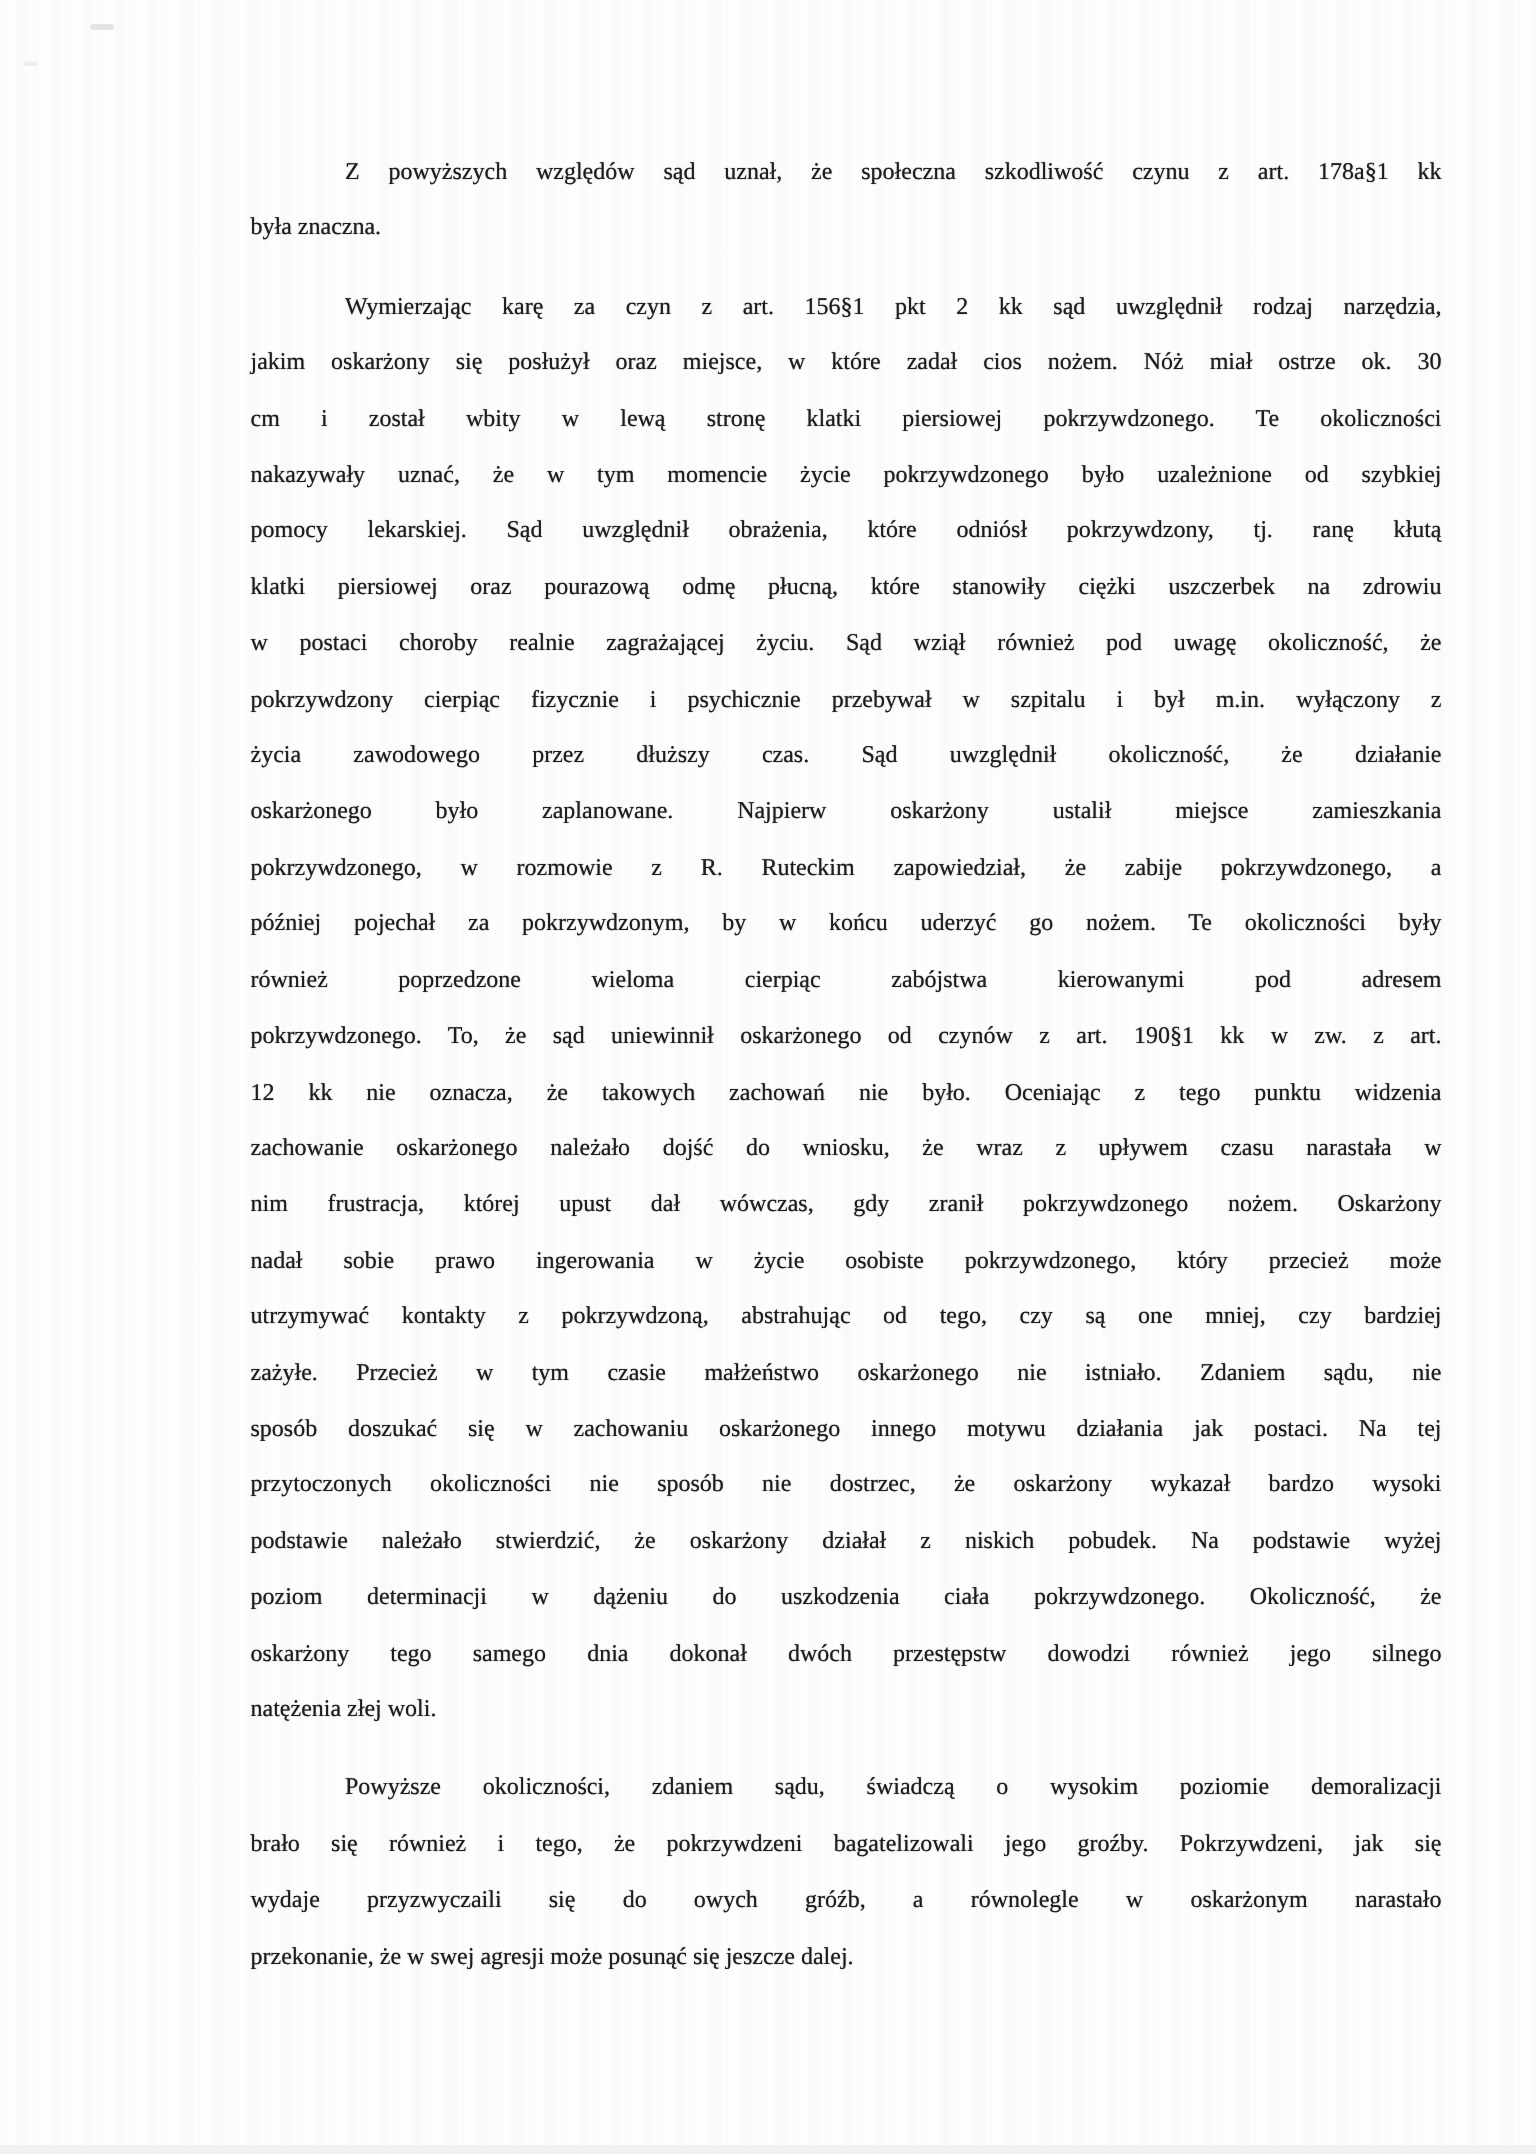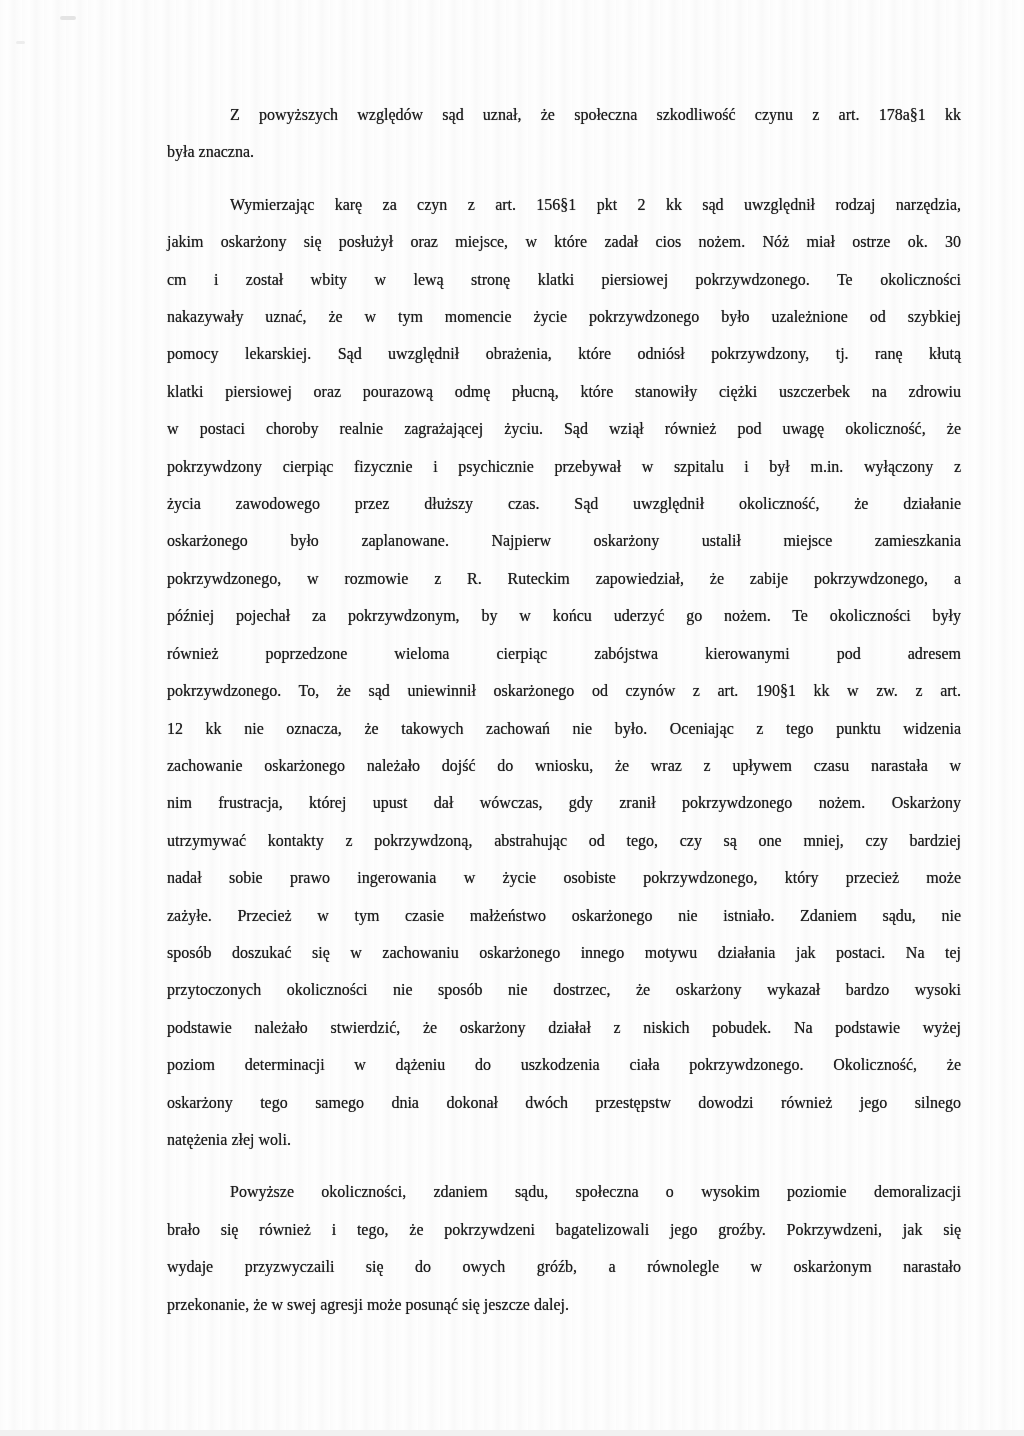--- a/index.html
+++ b/index.html
@@ -89,33 +89,33 @@
       <span class="ln">pokrzywdzony cierpiąc fizycznie i psychicznie przebywał w szpitalu i był m.in. wyłączony z</span>
       <span class="ln">życia zawodowego przez dłuższy czas.  Sąd uwzględnił okoliczność, że działanie</span>
       <span class="ln">oskarżonego było zaplanowane. Najpierw oskarżony ustalił miejsce zamieszkania</span>
       <span class="ln">pokrzywdzonego, w rozmowie z R. Ruteckim zapowiedział, że zabije pokrzywdzonego, a</span>
       <span class="ln">później pojechał za pokrzywdzonym, by w końcu uderzyć go nożem. Te okoliczności były</span>
       <span class="ln">również poprzedzone wieloma cierpiąc zabójstwa kierowanymi pod adresem</span>
       <span class="ln">pokrzywdzonego. To, że sąd uniewinnił oskarżonego od czynów z art. 190§1 kk w zw. z art.</span>
       <span class="ln">12 kk nie oznacza, że takowych zachowań nie było.  Oceniając z tego punktu widzenia</span>
       <span class="ln">zachowanie oskarżonego należało dojść do wniosku, że wraz z upływem czasu narastała w</span>
       <span class="ln">nim frustracja, której upust dał wówczas, gdy zranił pokrzywdzonego nożem. Oskarżony</span>
+      <span class="ln">nadał sobie prawo ingerowania w życie osobiste pokrzywdzonego, który przecież może</span>
       <span class="ln">utrzymywać kontakty z pokrzywdzoną, abstrahując od tego, czy są one mniej, czy bardziej</span>
-      <span class="ln">nadał sobie prawo ingerowania w życie osobiste pokrzywdzonego, który przecież może</span>
       <span class="ln">zażyłe. Przecież w tym czasie małżeństwo oskarżonego nie istniało.  Zdaniem sądu, nie</span>
       <span class="ln">sposób doszukać się w zachowaniu oskarżonego innego motywu działania jak postaci. Na tej</span>
       <span class="ln">przytoczonych okoliczności nie sposób nie dostrzec, że oskarżony wykazał bardzo wysoki</span>
       <span class="ln">podstawie należało stwierdzić, że oskarżony działał z niskich pobudek.   Na podstawie wyżej</span>
       <span class="ln">poziom determinacji w dążeniu do uszkodzenia ciała pokrzywdzonego. Okoliczność, że</span>
       <span class="ln">oskarżony tego samego dnia dokonał dwóch przestępstw dowodzi również jego silnego</span>
       <span class="ln last">natężenia złej woli.</span>
     </div>
 
     <div class="para">
-      <span class="ln first">Powyższe okoliczności, zdaniem sądu, społeczna o wysokim poziomie demoralizacji</span>
+      <span class="ln first">Powyższe okoliczności, zdaniem sądu, świadczą o wysokim poziomie demoralizacji</span>
       <span class="ln">brało się również i tego, że pokrzywdzeni bagatelizowali jego groźby. Pokrzywdzeni, jak się</span>
       <span class="ln">wydaje przyzwyczaili się do owych gróźb, a równolegle w oskarżonym narastało</span>
       <span class="ln last">przekonanie, że w swej agresji może posunąć się jeszcze dalej.</span>
     </div>
 
   </div>
 
   <div class="scan-edge"></div>
 </div>
 

